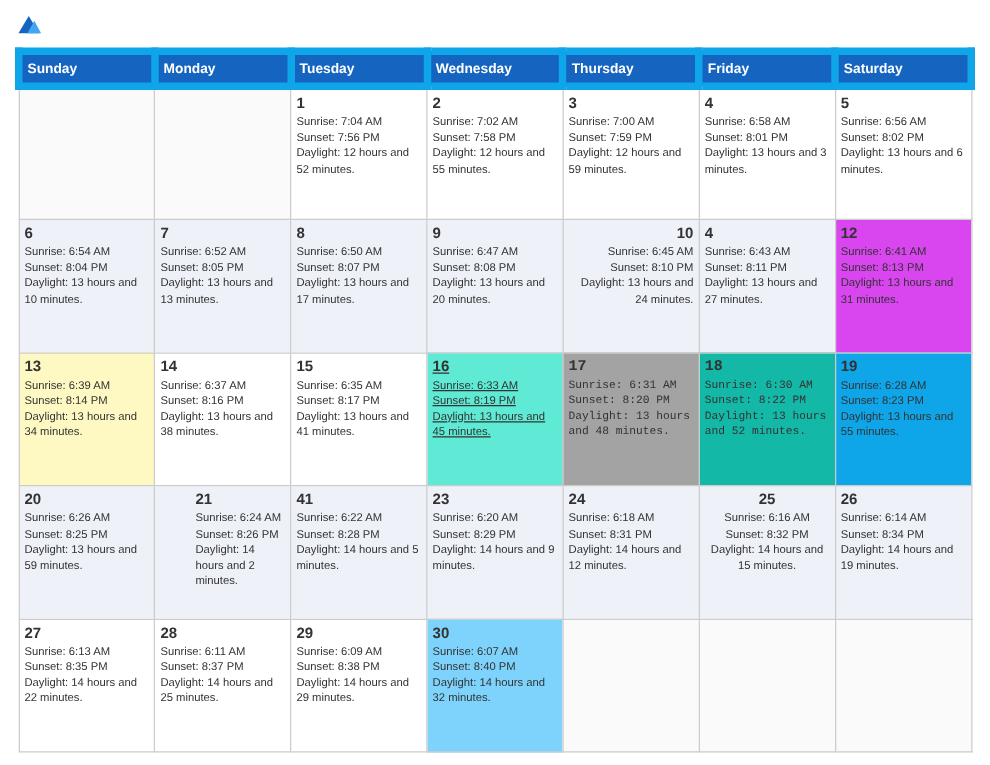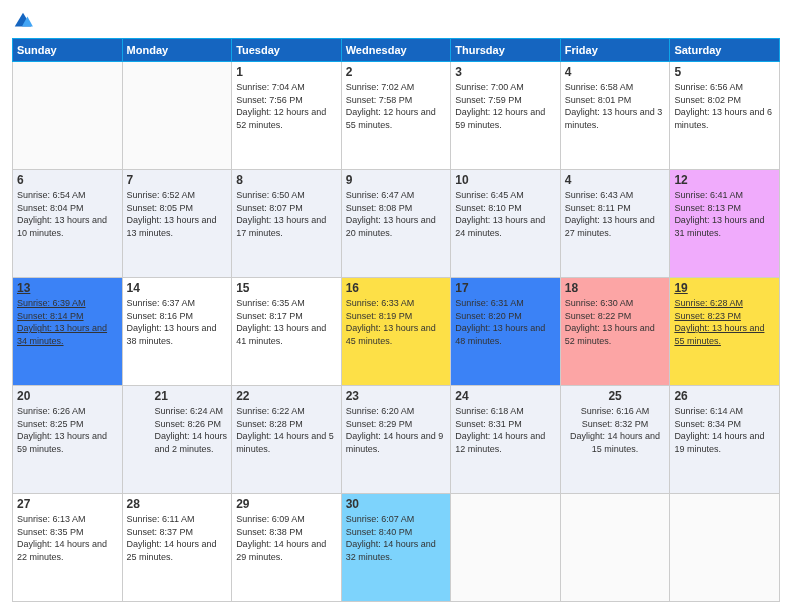--- a/index.html
+++ b/index.html
@@ -64,21 +64,21 @@
       width: 100%;
       table-layout: fixed;
     }
     .calendar th {
       background: #1565c0;
       color: #fff;
       font-size: 11px;
       font-weight: bold;
       padding: 5px 4px;
       text-align: left;
-      border: 1px solid #0ea5e9;
+      border: 6px solid #0ea5e9;
     }
     .calendar td {
       border: 1px solid #ccc;
       vertical-align: top;
       padding: 3px 4px;
       font-size: 9.5px;
       color: #333;
       height: 88px;
     }
     .day-num {
@@ -174,74 +174,74 @@
             <div class="cell-text">Sunrise: 6:52 AM<br>Sunset: 8:05 PM<br>Daylight: 13 hours and 13 minutes.</div>
           </td>
           <td style="background: rgb(238, 241, 248);">
             <span class="day-num">8</span>
             <div class="cell-text">Sunrise: 6:50 AM<br>Sunset: 8:07 PM<br>Daylight: 13 hours and 17 minutes.</div>
           </td>
           <td style="background: rgb(238, 241, 248);">
             <span class="day-num">9</span>
             <div class="cell-text">Sunrise: 6:47 AM<br>Sunset: 8:08 PM<br>Daylight: 13 hours and 20 minutes.</div>
           </td>
-          <td style="background: rgb(238, 241, 248);">
+          <td style="background: rgb(238, 241, 248); text-align: right;">
             <span class="day-num">10</span>
             <div class="cell-text">Sunrise: 6:45 AM<br>Sunset: 8:10 PM<br>Daylight: 13 hours and 24 minutes.</div>
           </td>
           <td style="background: rgb(238, 241, 248);">
             <span class="day-num">4</span>
             <div class="cell-text">Sunrise: 6:43 AM<br>Sunset: 8:11 PM<br>Daylight: 13 hours and 27 minutes.</div>
           </td>
-          <td style="background: #f0abfc;">
+          <td style="background: #d946ef;">
             <span class="day-num">12</span>
             <div class="cell-text">Sunrise: 6:41 AM<br>Sunset: 8:13 PM<br>Daylight: 13 hours and 31 minutes.</div>
           </td>
         </tr>
         <tr>
-          <td style="background: #3b82f6; text-decoration: underline;">
+          <td style="background: #fef9c3;">
             <span class="day-num">13</span>
             <div class="cell-text">Sunrise: 6:39 AM<br>Sunset: 8:14 PM<br>Daylight: 13 hours and 34 minutes.</div>
           </td>
           <td style="background: rgb(255, 255, 255);">
             <span class="day-num">14</span>
             <div class="cell-text">Sunrise: 6:37 AM<br>Sunset: 8:16 PM<br>Daylight: 13 hours and 38 minutes.</div>
           </td>
           <td style="background: rgb(255, 255, 255); margin-top: 32px;">
             <span class="day-num">15</span>
             <div class="cell-text">Sunrise: 6:35 AM<br>Sunset: 8:17 PM<br>Daylight: 13 hours and 41 minutes.</div>
           </td>
-          <td style="background: #fde047;">
+          <td style="background: #5eead4; text-decoration: underline;">
             <span class="day-num">16</span>
             <div class="cell-text">Sunrise: 6:33 AM<br>Sunset: 8:19 PM<br>Daylight: 13 hours and 45 minutes.</div>
           </td>
-          <td style="background: #3b82f6;">
+          <td style="background: #a3a3a3; font-family: Liberation Mono, monospace;">
             <span class="day-num">17</span>
             <div class="cell-text">Sunrise: 6:31 AM<br>Sunset: 8:20 PM<br>Daylight: 13 hours and 48 minutes.</div>
           </td>
-          <td style="background: #fca5a5;">
+          <td style="background: #14b8a6; font-family: Liberation Mono, monospace;">
             <span class="day-num">18</span>
             <div class="cell-text">Sunrise: 6:30 AM<br>Sunset: 8:22 PM<br>Daylight: 13 hours and 52 minutes.</div>
           </td>
-          <td style="background: #fde047; text-decoration: underline;">
+          <td style="background: #0ea5e9;">
             <span class="day-num">19</span>
             <div class="cell-text">Sunrise: 6:28 AM<br>Sunset: 8:23 PM<br>Daylight: 13 hours and 55 minutes.</div>
           </td>
         </tr>
         <tr>
           <td style="background: rgb(238, 241, 248);">
             <span class="day-num">20</span>
             <div class="cell-text">Sunrise: 6:26 AM<br>Sunset: 8:25 PM<br>Daylight: 13 hours and 59 minutes.</div>
           </td>
           <td style="background: rgb(238, 241, 248); padding-left: 32px;">
             <span class="day-num">21</span>
             <div class="cell-text">Sunrise: 6:24 AM<br>Sunset: 8:26 PM<br>Daylight: 14 hours and 2 minutes.</div>
           </td>
           <td style="background: rgb(238, 241, 248);">
-            <span class="day-num">22</span>
+            <span class="day-num">41</span>
             <div class="cell-text">Sunrise: 6:22 AM<br>Sunset: 8:28 PM<br>Daylight: 14 hours and 5 minutes.</div>
           </td>
           <td style="background: rgb(238, 241, 248);">
             <span class="day-num">23</span>
             <div class="cell-text">Sunrise: 6:20 AM<br>Sunset: 8:29 PM<br>Daylight: 14 hours and 9 minutes.</div>
           </td>
           <td style="background: rgb(238, 241, 248);">
             <span class="day-num">24</span>
             <div class="cell-text">Sunrise: 6:18 AM<br>Sunset: 8:31 PM<br>Daylight: 14 hours and 12 minutes.</div>
           </td>

